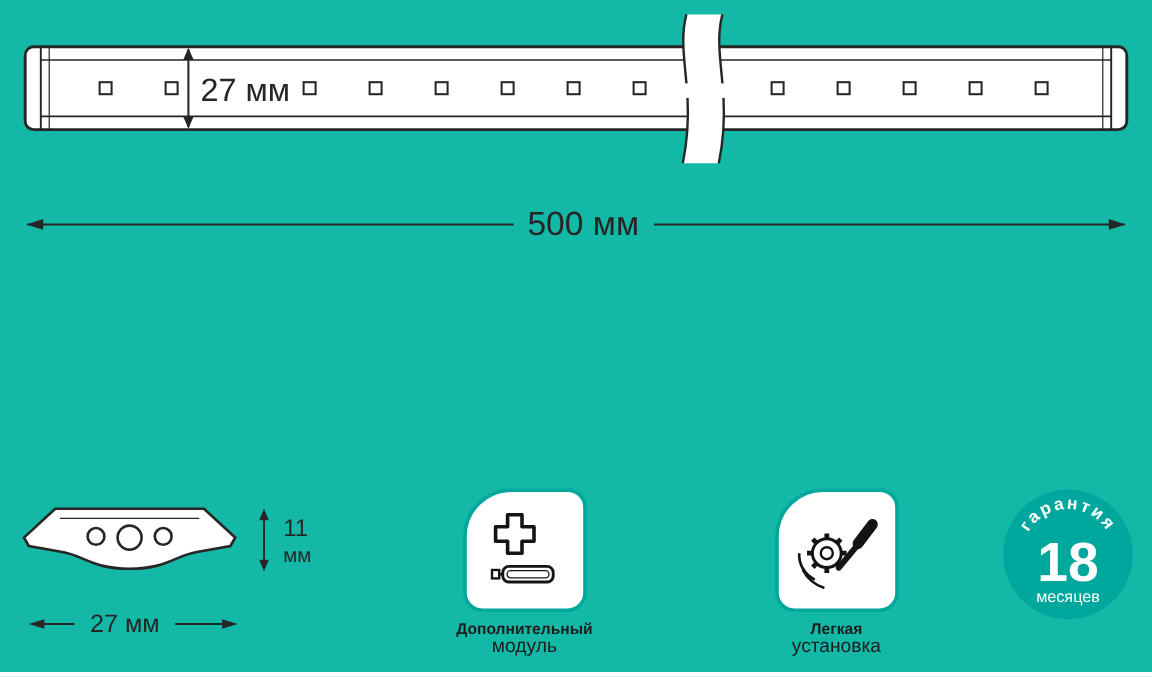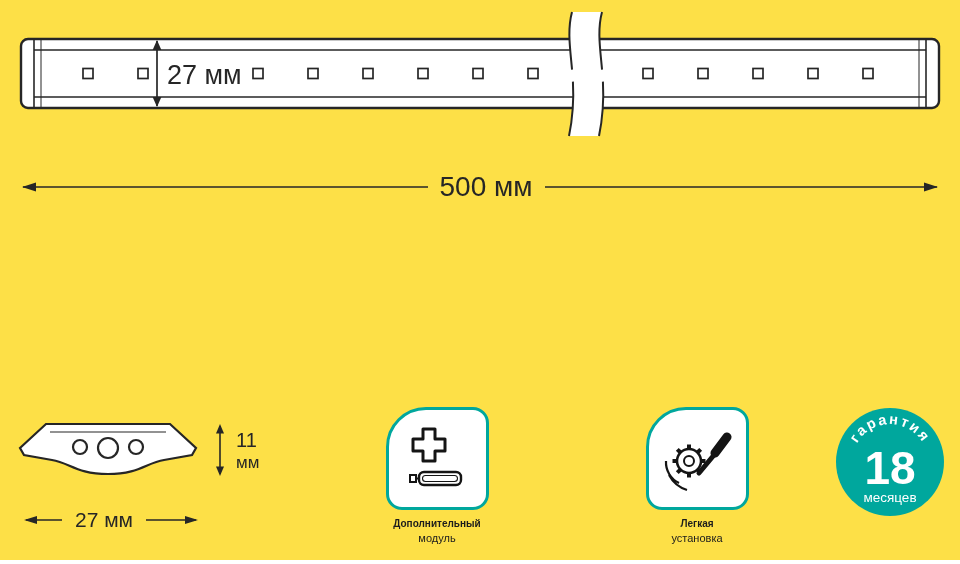--- a/index.html
+++ b/index.html
@@ -1,25 +1,25 @@
 <!DOCTYPE html>
 <html style="--accent: #00a79d; --line: #262626; --blue: #3f6ad8;"><head>
 <meta charset="utf-8">
 <style>
   html,body{margin:0;padding:0;background:#ffffff;}
-  .page{position:relative;width:960px;height:560px;background:#fde047;overflow:hidden;
+  .page{position:relative;width:960px;height:560px;background:#14b8a6;overflow:hidden;
         font-family:"Liberation Sans",sans-serif;color:#262626;}
   .abs{position:absolute;}
   .dims text{fill:#262626;font-family:"Liberation Sans",sans-serif;}
   .badge{position:absolute;top:407px;width:170px;text-align:center;}
   .badge-box{width:103px;height:103px;margin:0 auto;border:3.5px solid var(--accent,#00a79d);
              border-radius:40px 16px 16px 16px;display:flex;align-items:center;justify-content:center;
              box-sizing:border-box;background:#fff;}
-  .badge-title{margin-top:6px;font-size:10px;font-weight:700;color:#1c1c1c;line-height:15px;}
-  .badge-sub{font-size:11px;color:#1c1c1c;line-height:13px;width:124px;margin:1px auto 0;}
+  .badge-title{margin-top:6px;font-size:13px;font-weight:700;color:#1c1c1c;line-height:15px;}
+  .badge-sub{font-size:16px;color:#1c1c1c;line-height:13px;width:124px;margin:1px auto 0;}
   .warranty-svg{position:absolute;left:834px;top:406px;}
   .warranty-svg text{font-family:"Liberation Sans",sans-serif;}
   .blue-line{position:absolute;left:420px;top:560px;width:82px;height:3px;background:var(--blue,#3f6ad8);}
 </style>
 </head>
 <body>
 
 <div class="page">
 
   <svg class="abs dims" style="left:0;top:0" width="960" height="235" viewBox="0 0 960 235">

